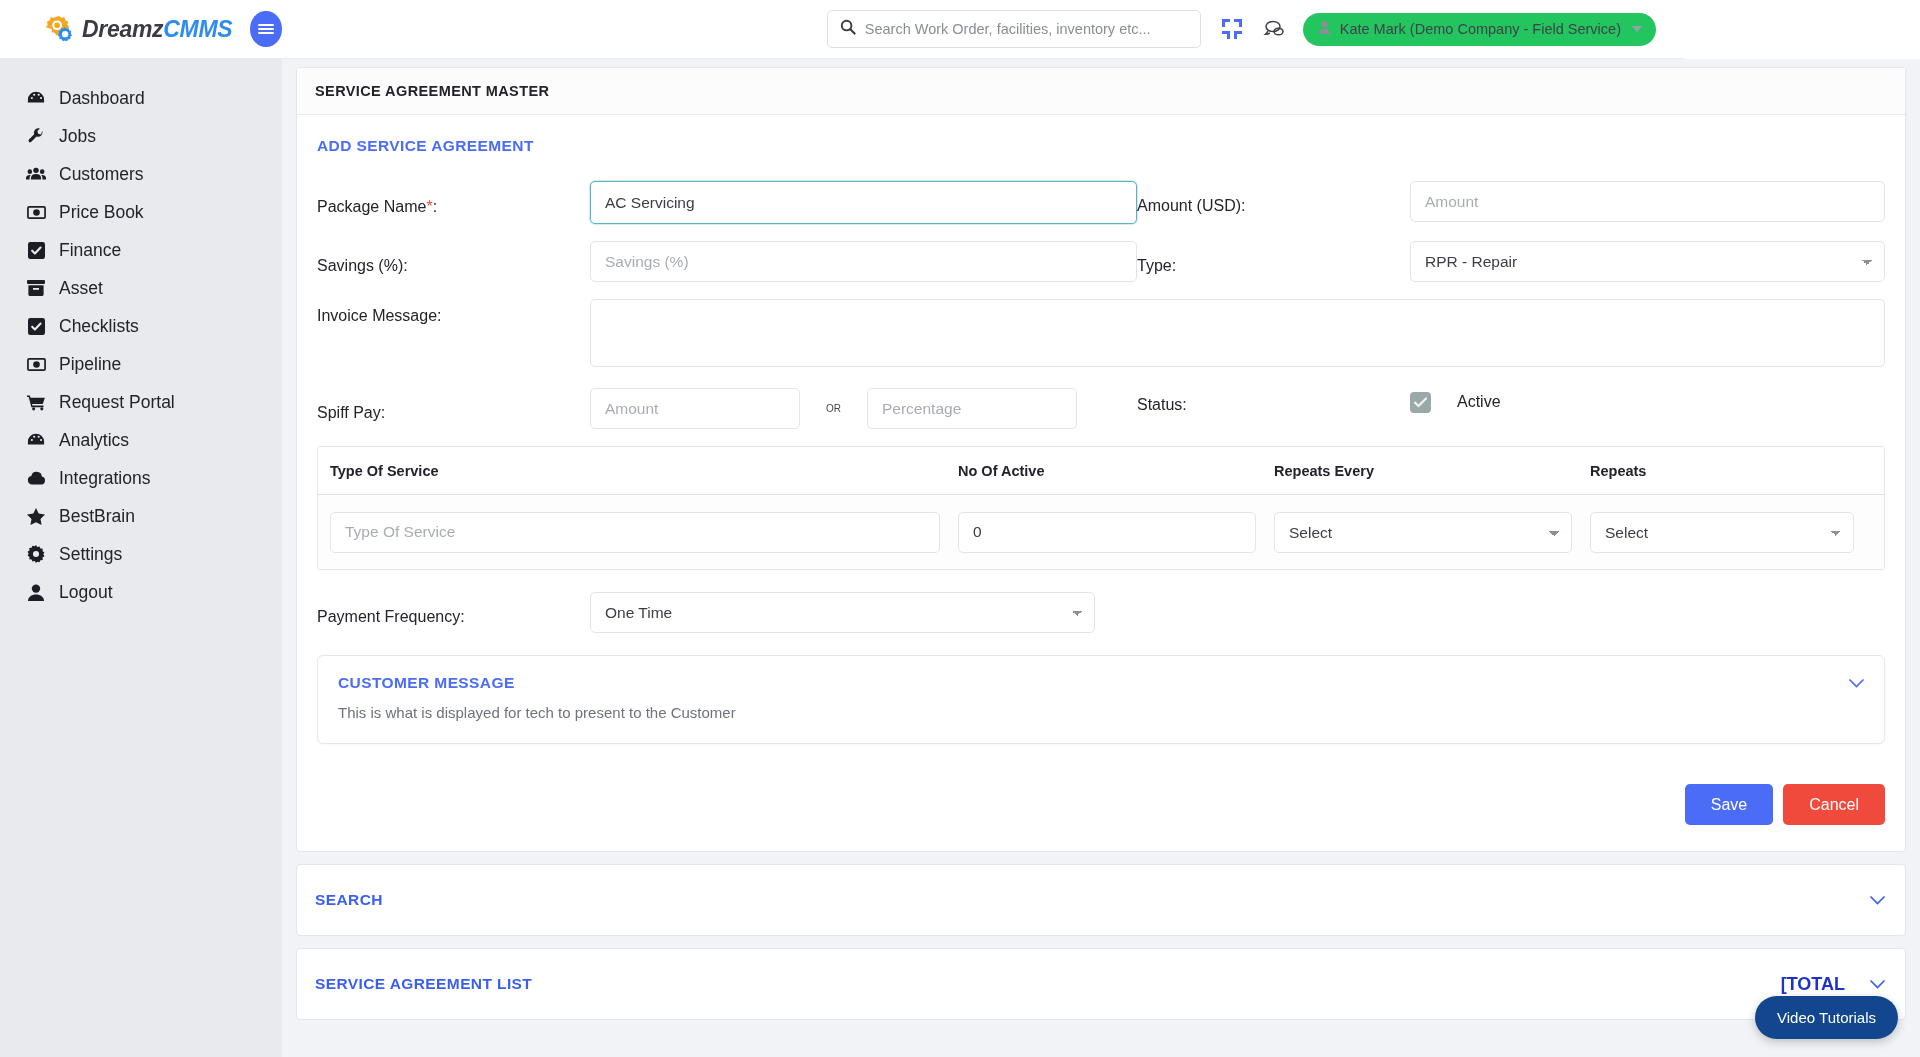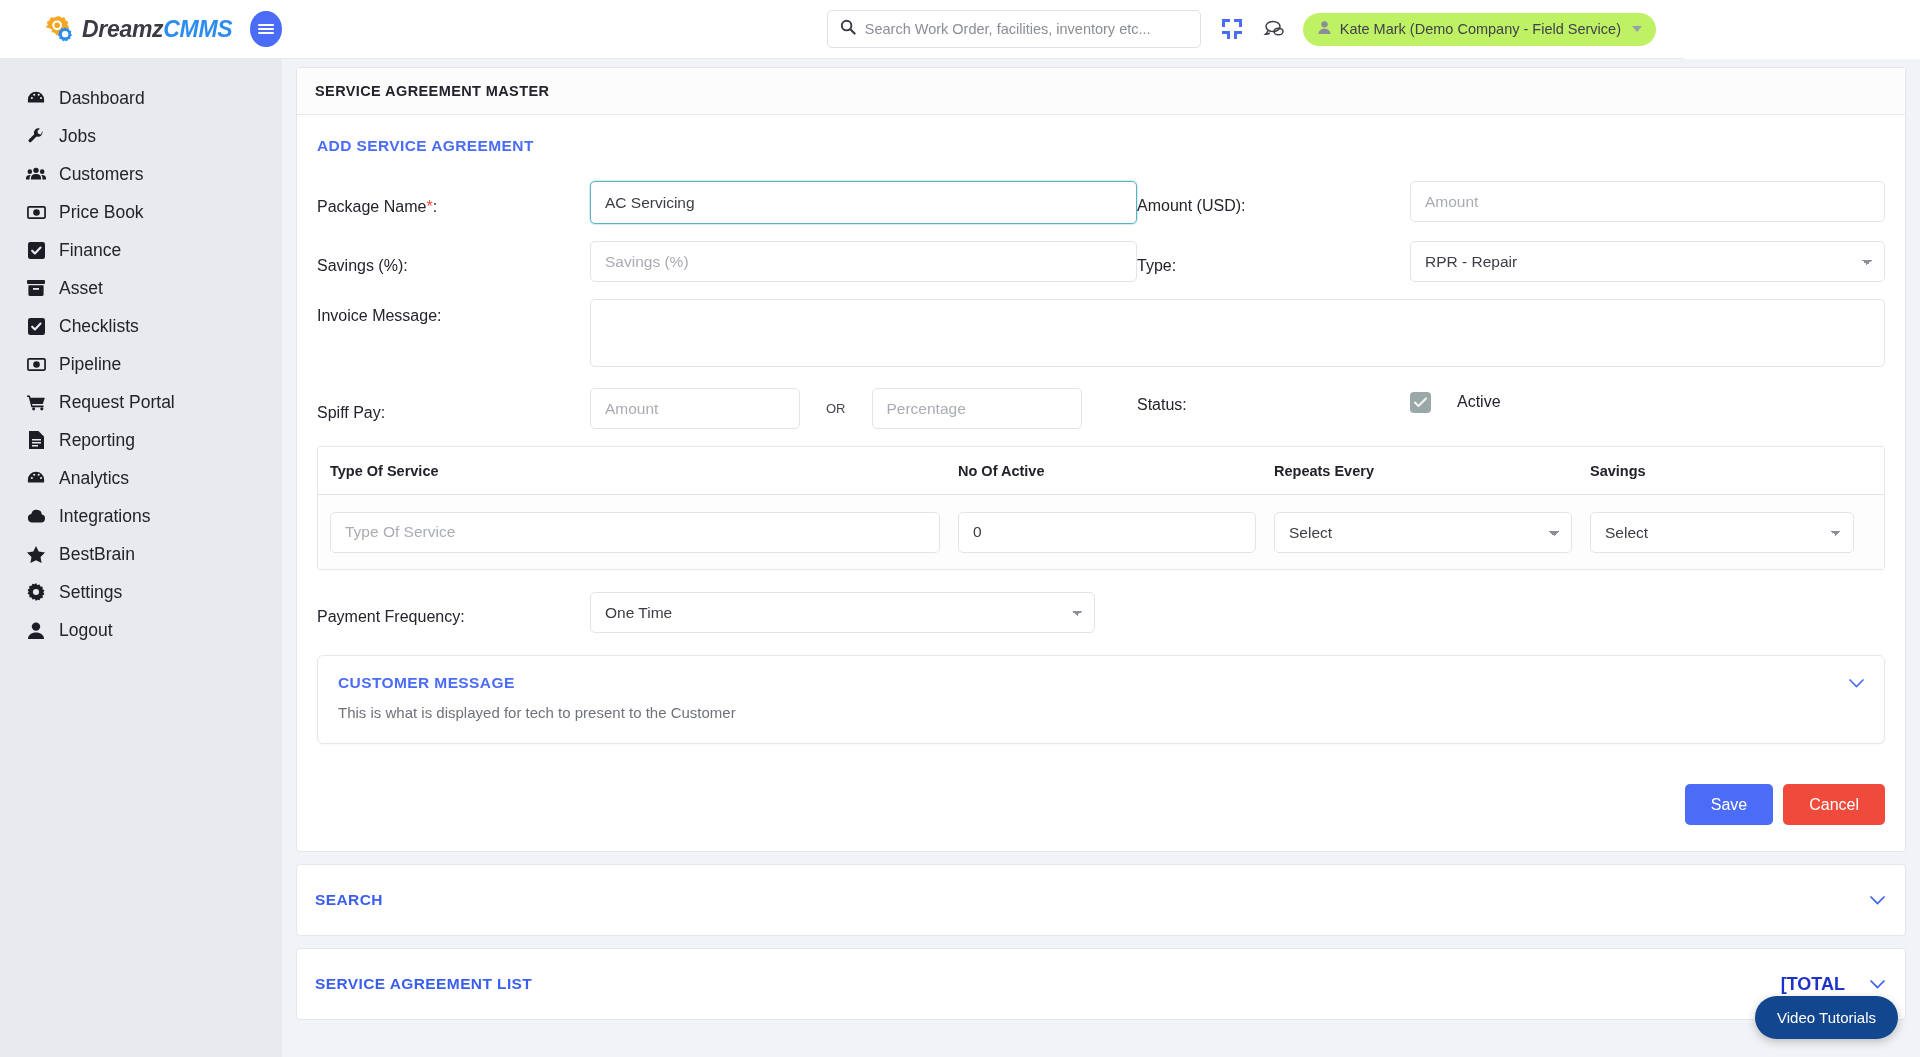--- a/index.html
+++ b/index.html
@@ -40,21 +40,21 @@
     display: flex; align-items: center; padding: 0 12px; gap: 9px; background:#fff;
   }
   .search-wrap input {
     border: none; outline: none; font-size: 14.5px; color: #4a4a55;
     width: 100%; font-family: "Liberation Sans", sans-serif; background: transparent;
   }
   .search-wrap input::placeholder { color: #8a8d96; }
   .ic-grid { width: 26px; height: 26px; cursor: pointer; }
   .ic-chat { width: 22px; height: 22px; cursor: pointer; }
   .userchip {
-    display: flex; align-items: center; gap: 8px; background: #bef264;
+    display: flex; align-items: center; gap: 8px; background: #22c55e;
     border-radius: 20px; padding: 7px 14px; cursor: pointer;
   }
   .userchip .uname { font-size: 14.5px; color: #41414c; white-space: nowrap; }
   .caret { border-left: 5px solid transparent; border-right: 5px solid transparent;
            border-top: 6px solid #9aa0ab; margin-left: 3px; }
 
   
   .sidebar {
     position: absolute; top: 59px; left: 0; width: 282px; height: 998px;
     background: #e9eaee; padding-top: 20px; z-index: 20;
@@ -104,21 +104,21 @@
     background-position: calc(100% - 17px) 18px, calc(100% - 12px) 18px;
     background-size: 5px 5px, 5px 5px; background-repeat: no-repeat; cursor: pointer; }
   input.focused {
     border: 1px solid #5ab3c4; box-shadow: 0 0 0 1px rgba(90,179,196,.25);
     height: 43px;
   }
   textarea.ctl { height: 68px; padding: 10px 14px; resize: none; }
 
   .spiff-inputs { display: flex; align-items: center; gap: 0; }
   .spiff-inputs input { width: 210px; }
-  .or-txt { font-size: 13px; color: #44454e; margin: 0 26px; }
+  .or-txt { font-size: 10px; color: #44454e; margin: 0 26px; }
 
   .status-box { display: flex; align-items: center; gap: 26px; padding-top: 2px; }
   .cbx {
     width: 21px; height: 21px; border-radius: 4px; background: #9aa9a8;
     display:flex; align-items:center; justify-content:center; cursor: pointer;
   }
   .cbx svg { display:block; }
   .status-lbl { font-size: 16px; color: #23242c; }
 
   
@@ -320,31 +320,20 @@
     <span class="nav-icon">
       <svg width="19" height="17" viewBox="0 0 20 17" fill="#1c1d25">
           <path d="M0 1h3l.7 2.4h15.1l-2.2 6.8H5.3l.4 1.5h11.7v1.8H4.6L1.8 2.8H0z"></path>
           <circle cx="7" cy="15.2" r="1.6"></circle>
           <circle cx="15.6" cy="15.2" r="1.6"></circle>
         </svg>
     </span>
     <span>Request Portal</span>
   </div>
 
-  <div class="nav-item">
-    <span class="nav-icon">
-      <svg width="15" height="18" viewBox="0 0 15 18" fill="#1c1d25">
-          <path d="M0 0h9.4L15 5.4V18H0z"></path>
-          <rect x="3" y="8" width="9" height="1.5" fill="#e9eaee"></rect>
-          <rect x="3" y="11" width="9" height="1.5" fill="#e9eaee"></rect>
-          <rect x="3" y="14" width="6" height="1.5" fill="#e9eaee"></rect>
-        </svg>
-    </span>
-    <span>Reporting</span>
-  </div>
 
   <div class="nav-item">
     <span class="nav-icon">
       <svg width="18" height="18" viewBox="0 0 20 20" fill="#1c1d25">
           <path d="M10 3a9 9 0 00-9 9v3h18v-3a9 9 0 00-9-9zm-4.6 8.2a1.2 1.2 0 110-2.4 1.2 1.2 0 010 2.4zm2.6-3.6a1.2 1.2 0 110-2.4 1.2 1.2 0 010 2.4zm5 0a1.2 1.2 0 110-2.4 1.2 1.2 0 010 2.4zm2.6 3.6a1.2 1.2 0 110-2.4 1.2 1.2 0 010 2.4z"></path>
         </svg>
     </span>
     <span>Analytics</span>
   </div>
 
@@ -456,21 +445,21 @@
             <span class="status-lbl">Active</span>
           </div>
         </div>
       </div>
 
       <div class="svc-table">
         <div class="svc-head">
           <div class="c1">Type Of Service</div>
           <div class="c2">No Of Active</div>
           <div class="c3">Repeats Every</div>
-          <div class="c4">Savings</div>
+          <div class="c4">Repeats</div>
         </div>
         <div class="svc-row">
           <div class="cell c1">
             <input class="ctl" type="text" placeholder="Type Of Service" style="">
           </div>
           <div class="cell c2">
             <input class="ctl" type="text" value="0" style="">
           </div>
           <div class="cell c3">
             <select class="ctl">

